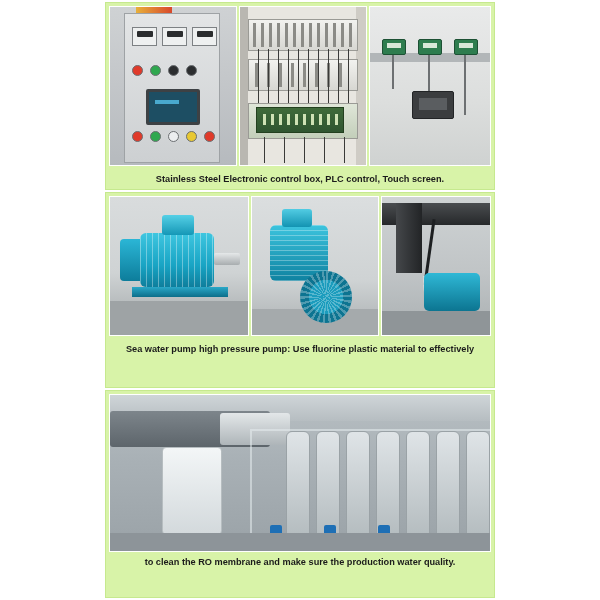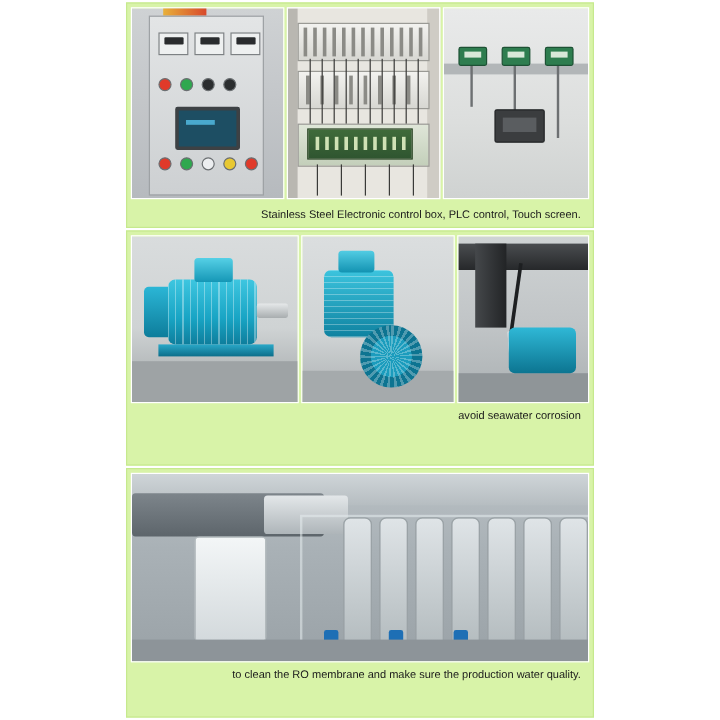--- a/index.html
+++ b/index.html
@@ -45,23 +45,23 @@
     overflow: hidden;
     background: #b9bcc0;
     border: 1px solid #ffffff;
     box-sizing: border-box;
   }
 
   .caption {
     color: #1b1b1b;
     font-size: 9.2px;
     line-height: 14px;
-    text-align: right;
+    text-align: center;
     padding: 3px 10px 2px 10px;
-    font-weight: 400;
+    font-weight: 700;
     box-sizing: border-box;
   }
 
   
   .p1 { flex: 0 0 128px; height: 160px; background: linear-gradient(180deg,#cfd2d4 0%,#c4c7ca 45%,#b6babe 100%); }
   .p1 .door {
     position: absolute; left: 14px; top: 6px; width: 94px; height: 148px;
     background: linear-gradient(180deg,#e3e5e6,#cdd0d2);
     border: 1px solid #9ea2a5;
   }
@@ -422,21 +422,21 @@
       <div class="photo p6">
         <div class="bigpipe"></div>
         <div class="elbow"></div>
         <div class="tank"></div>
         <div class="cable"></div>
         <div class="bag"></div>
         <div class="motor"></div>
       </div>
 
     </div>
-    <div class="caption" style="padding-top:0">avoid seawater corrosion</div>
+    <div class="caption">Sea water pump high pressure pump: Use fluorine plastic material to effectively</div>
   </div>
 
   <div class="section section-3">
     <div class="photos">
 
       <div class="photo p7">
         <div class="ceiling"></div>
         <div class="cars"></div>
         <div class="car2"></div>
         <div class="frame"></div>

